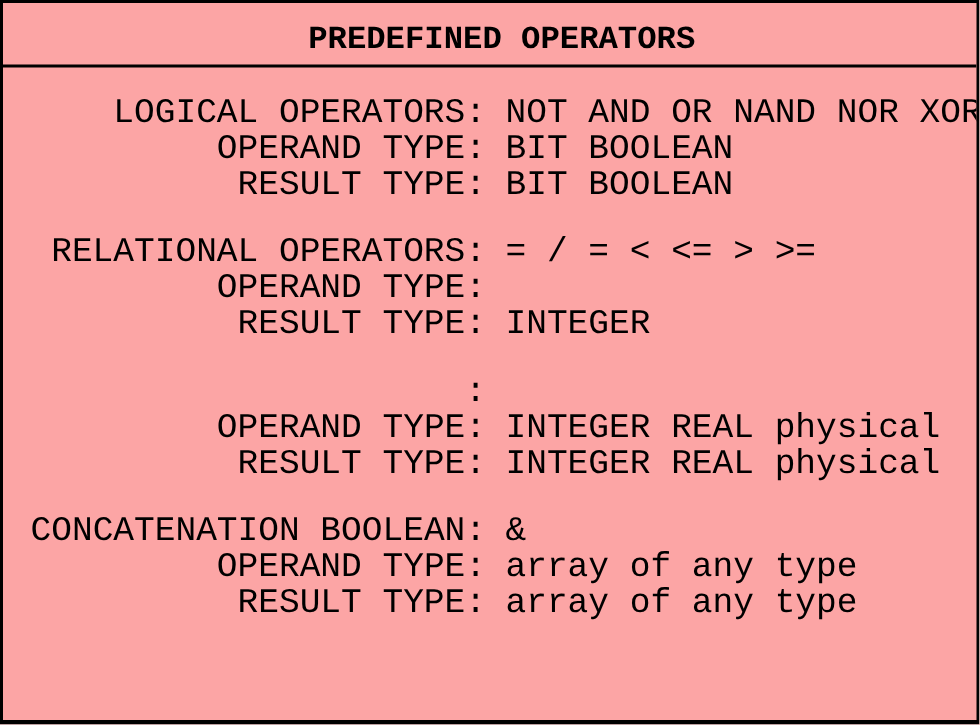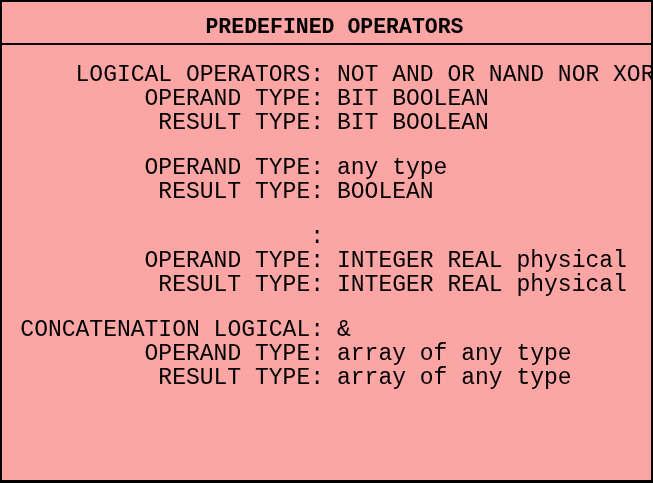--- a/index.html
+++ b/index.html
@@ -68,42 +68,45 @@
       <div class="row">
         <span class="row-label">OPERAND TYPE:</span><span class="row-value">BIT BOOLEAN</span>
       </div>
       <div class="row">
         <span class="row-label">RESULT TYPE:</span><span class="row-value">BIT BOOLEAN</span>
       </div>
     </div>
 
     <div class="section">
       <div class="row">
-        <span class="row-label">OPERAND TYPE:</span><span class="row-value">any type</span>
+        <span class="row-label">RELATIONAL OPERATORS:</span><span class="row-value">= / = &lt; &lt;= &gt; &gt;=</span>
       </div>
       <div class="row">
-        <span class="row-label">RESULT TYPE:</span><span class="row-value">BOOLEAN</span>
+        <span class="row-label">OPERAND TYPE:</span>
+      </div>
+      <div class="row">
+        <span class="row-label">RESULT TYPE:</span><span class="row-value">INTEGER</span>
       </div>
     </div>
 
     <div class="section">
       <div class="row">
         <span class="row-label">:</span>
       </div>
       <div class="row">
         <span class="row-label">OPERAND TYPE:</span><span class="row-value">INTEGER REAL physical</span>
       </div>
       <div class="row">
         <span class="row-label">RESULT TYPE:</span><span class="row-value">INTEGER REAL physical</span>
       </div>
     </div>
 
     <div class="section">
       <div class="row">
-        <span class="row-label">CONCATENATION LOGICAL:</span><span class="row-value">&amp;</span>
+        <span class="row-label">CONCATENATION BOOLEAN:</span><span class="row-value">&amp;</span>
       </div>
       <div class="row">
         <span class="row-label">OPERAND TYPE:</span><span class="row-value">array of any type</span>
       </div>
       <div class="row">
         <span class="row-label">RESULT TYPE:</span><span class="row-value">array of any type</span>
       </div>
     </div>
 
   </div>

